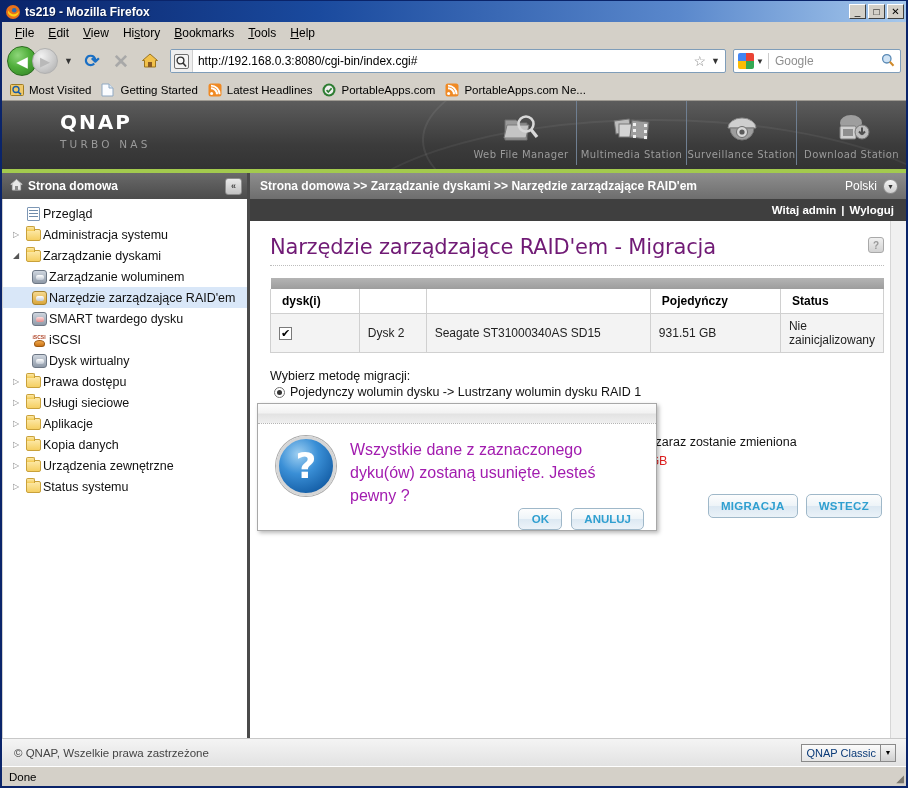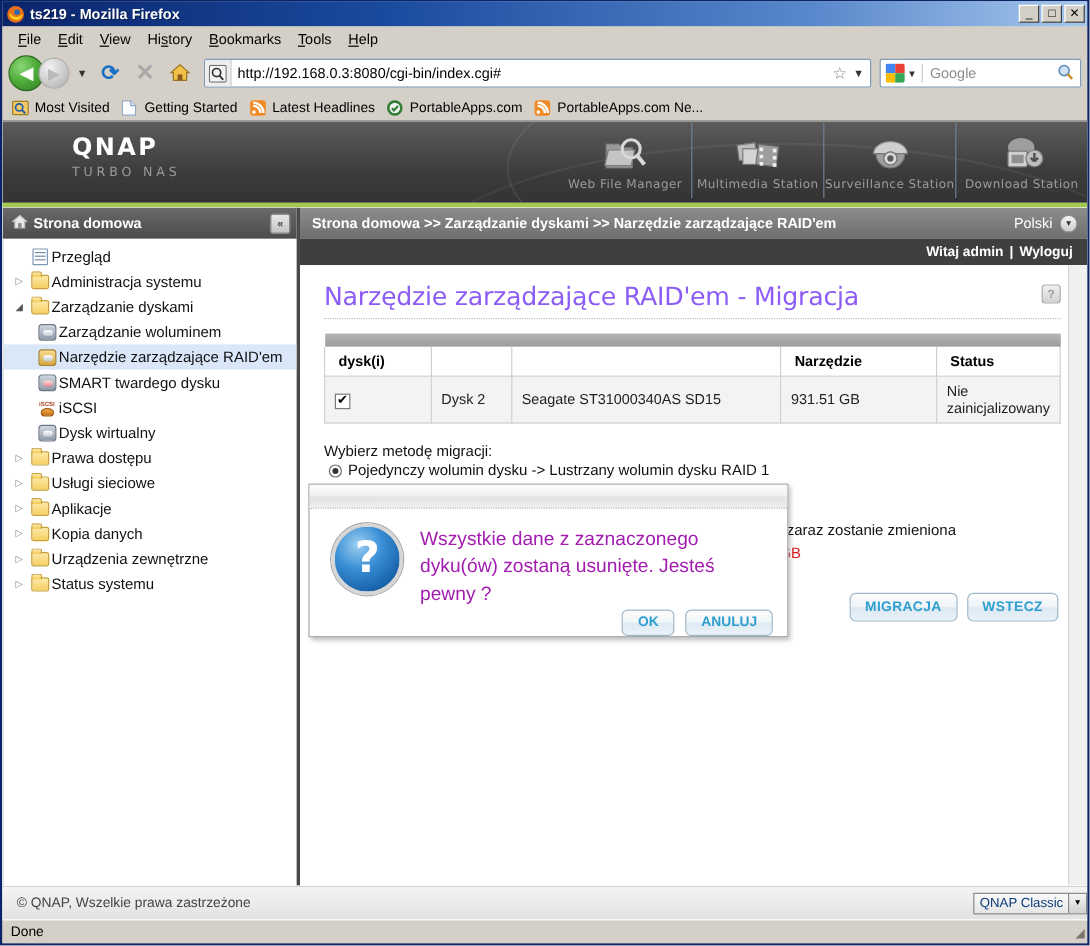--- a/index.html
+++ b/index.html
@@ -319,21 +319,21 @@
   #userbar {
     height: 22px; flex: 0 0 auto; background: #3f3f3f;
     display: flex; align-items: center; justify-content: flex-end;
     padding-right: 12px; color: #fff; font-size: 11.5px; font-weight: bold; gap: 5px;
   }
   #content {
     flex: 1 1 auto; background: #fff; position: relative;
     padding: 14px 22px 0 20px; overflow: hidden;
   }
   .pagetitle {
-    color: #8b5cf6; font-size: 21px; font-weight: normal;
+    color: #701a75; font-size: 21px; font-weight: normal;
     font-family: "DejaVu Sans", sans-serif;
     margin: 0 0 6px 0; letter-spacing: -.2px;
   }
   .helpbtn {
     position: absolute; right: 22px; top: 16px;
     width: 16px; height: 16px; border-radius: 3px;
     background: linear-gradient(to bottom,#f0f0f0,#d2d2d2);
     border: 1px solid #a9a9a9; color: #9a9a9a;
     display: flex; align-items: center; justify-content: center;
     font-size: 10px; font-weight: bold;
@@ -391,21 +391,21 @@
   #pvscroll {
     position: absolute; right: 0; top: 0; bottom: 0; width: 16px;
     background: #f0f0f0; border-left: 1px solid #d6d6d6;
   }
 
   
   #footer {
     height: 28px; flex: 0 0 auto;
     background: linear-gradient(to bottom,#f4f4f4,#e2e2e2);
     border-top: 1px solid #c8c8c8;
-    display: flex; align-items: center; padding: 0 0 0 12px;
+    display: flex; align-items: center; padding: 0 10px 0 12px;
     font-size: 11.5px; color: #444;
   }
   #footer .cp { flex: 1 1 auto; }
   .themesel {
     height: 18px; min-width: 92px;
     background: linear-gradient(to bottom,#fbfbfb,#e6e6e6);
     border: 1px solid #8a8a8a; display: flex; align-items: center;
     font-size: 11px; color: #0a3a78; padding-left: 5px;
   }
   .themesel .sv { flex: 1 1 auto; white-space: nowrap; }
@@ -818,21 +818,21 @@
 
           <table class="disks">
             <thead>
               <tr class="band">
                 <th colspan="5"></th>
               </tr>
               <tr class="hdr">
                 <th style="width:90px">dysk(i)</th>
                 <th style="width:68px"></th>
                 <th style="width:230px"></th>
-                <th style="width:132px">Narzędzie</th>
+                <th style="width:132px">Pojedyńczy</th>
                 <th>Status</th>
               </tr>
             </thead>
             <tbody>
               <tr>
                 <td>
                   <span class="chk">✔</span>
                 </td>
                 <td>Dysk 2</td>
                 <td>Seagate ST31000340AS SD15</td>

